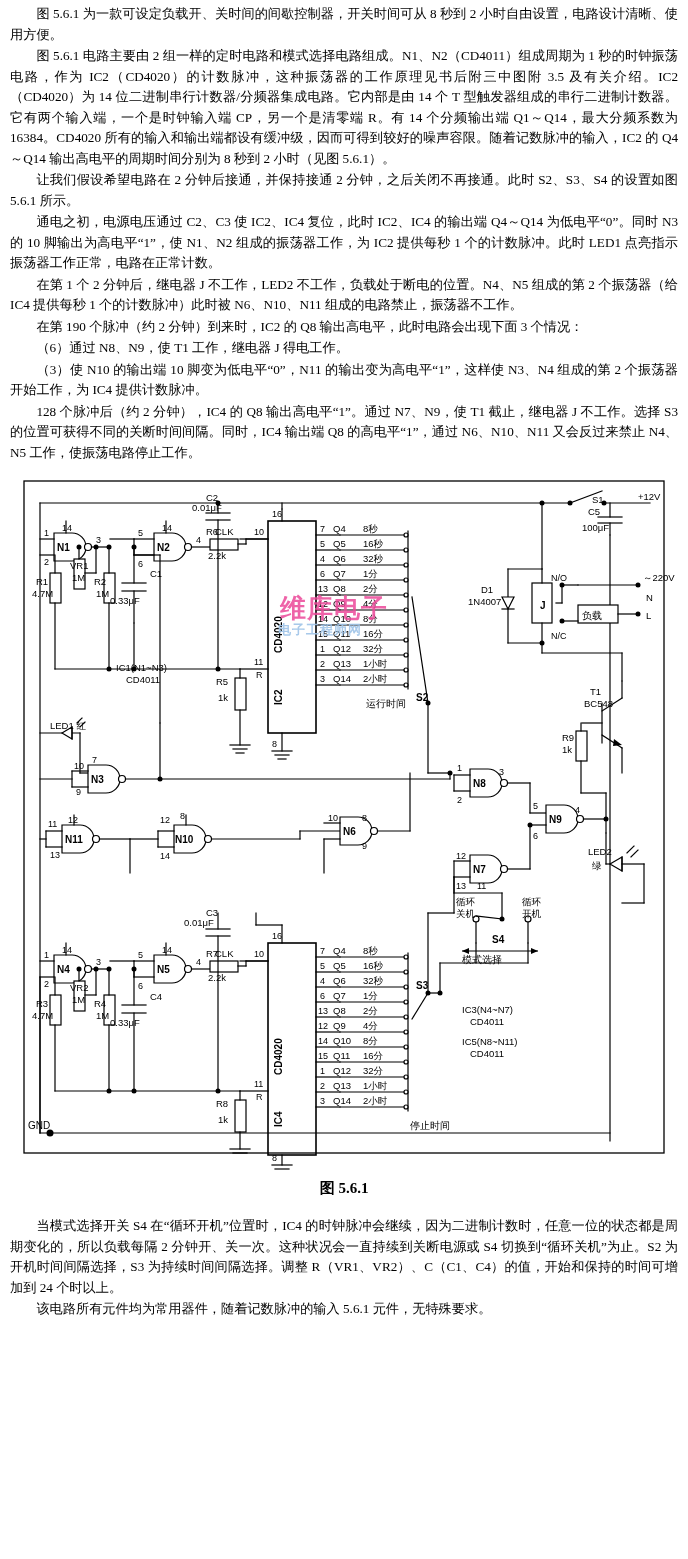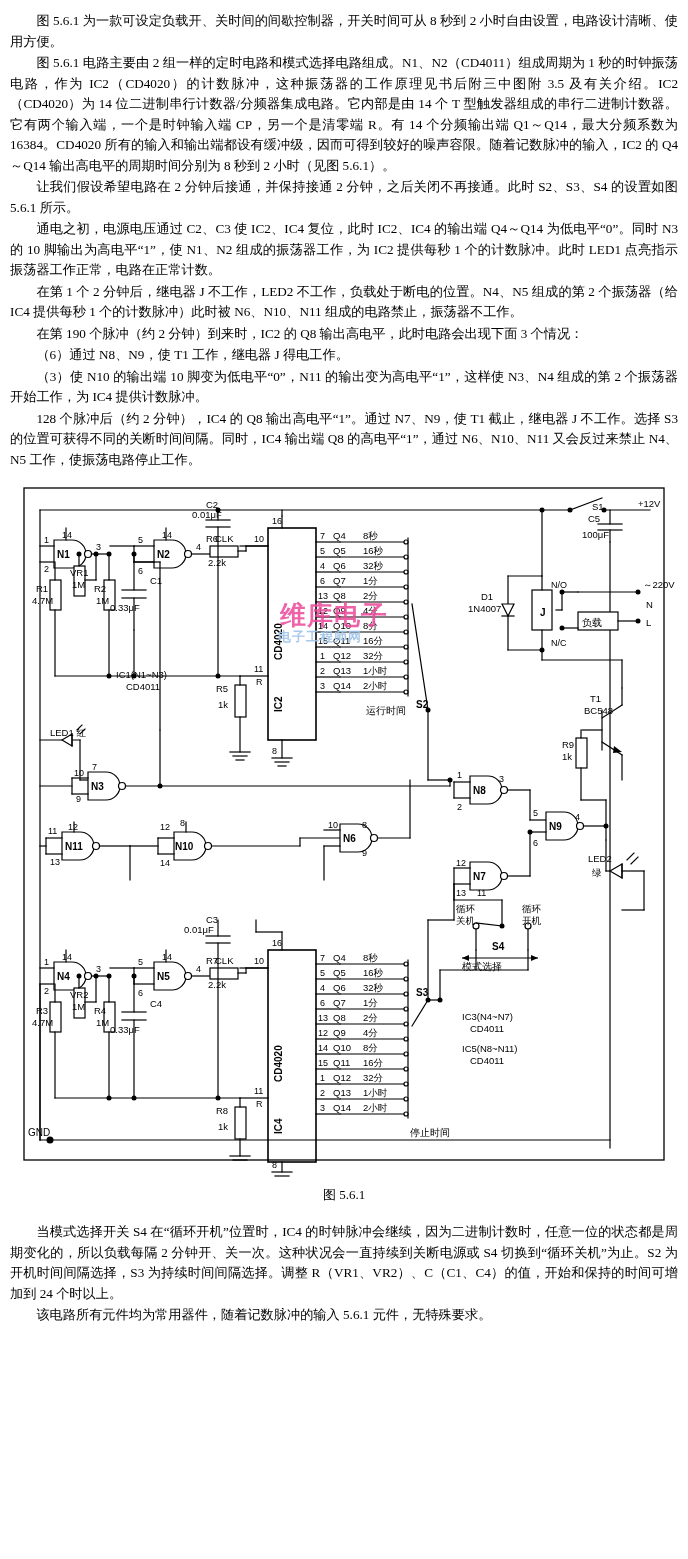--- a/index.html
+++ b/index.html
@@ -1,21 +1,21 @@
 <!DOCTYPE html>
 <html><head>
 <meta charset="utf-8">
 <style>
   html,body{margin:0;padding:0;background:#fff;}
   body{width:688px;font-family:"Liberation Serif",serif;color:#000;}
-  .page{width:688px;position:relative;margin-top:7px;}
+  .page{width:688px;position:relative;}
   .text-block{padding:4px 10px 0 10px;}
   .para{font-size:13.2px;line-height:20.5px;text-align:justify;text-indent:2em;margin:0 0 1px 0;}
   .fig-wrap{position:relative;width:668px;height:700px;margin:10px auto 0 auto;}
-  .fig-caption{text-align:center;font-size:13px;font-weight:normal;margin:6px 0 10px 0;}
+  .fig-caption{text-align:center;font-size:15px;font-weight:bold;margin:6px 0 10px 0;}
   svg{display:block;}
   .wm{position:absolute;left:270px;top:118px;font-size:26px;font-weight:bold;color:#ec4899;opacity:.85;letter-spacing:1px;}
   .wm2{position:absolute;left:268px;top:148px;font-size:13px;font-weight:bold;color:#9fc4e8;opacity:.9;letter-spacing:1px;}
   .bottom-block{padding:8px 10px 12px 10px;}
 </style>
 </head>
 <body>
 
 <div class="page">
 

